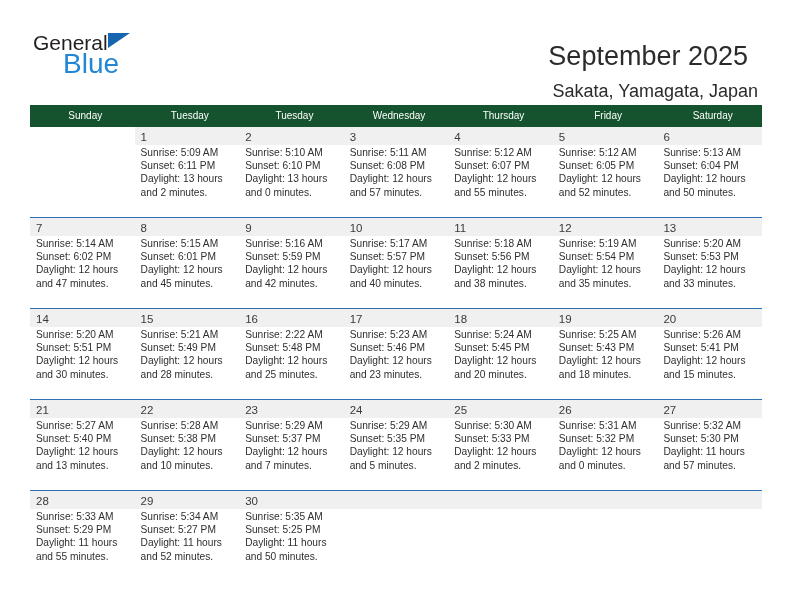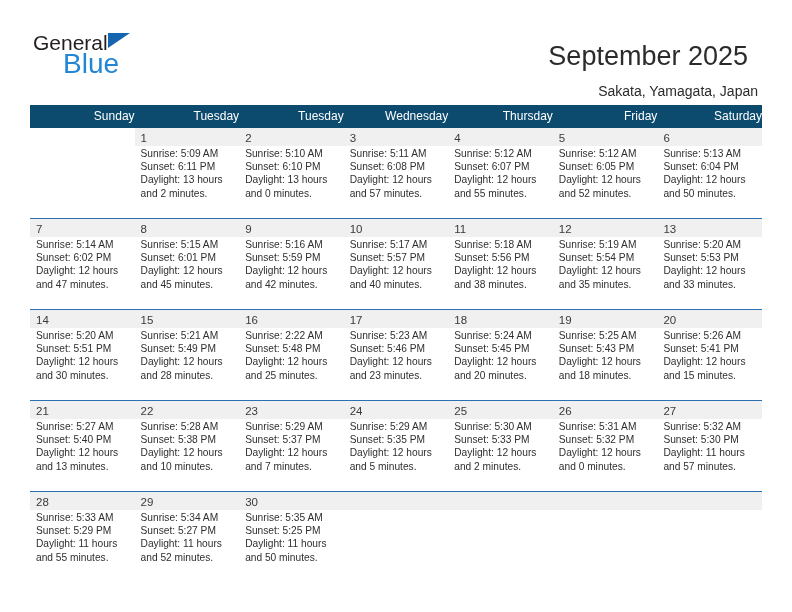--- a/index.html
+++ b/index.html
@@ -76,43 +76,43 @@
     text-align: right;
   }
   .cal-title {
     font-size: 27px;
     line-height: 32px;
     color: #2b2b2b;
     font-weight: normal;
     margin: 10px;
   }
   .cal-subtitle {
-    font-size: 14px;
+    font-size: 18px;
     line-height: 18px;
     color: #2b2b2b;
     margin: 6px 0 0 0;
   }
 
   
   .calendar {
     position: absolute;
     left: 30px;
     top: 105px;
     width: 732px;
     border-collapse: collapse;
     table-layout: fixed;
   }
   .calendar col { width: 104.57px; }
 
   thead th {
-    background: #0c4a6e;
+    background: #14532d;
     color: #ffffff;
-    font-size: 12px;
+    font-size: 10px;
     font-weight: normal;
-    text-align: right;
+    text-align: center;
     padding: 4px 0 5px 6px;
     height: 13px;
     border: none;
   }
 
   tbody tr.week-row td {
     vertical-align: top;
     padding: 0;
     border: none;
     border-top: 1.6px solid #2d6fb0;

